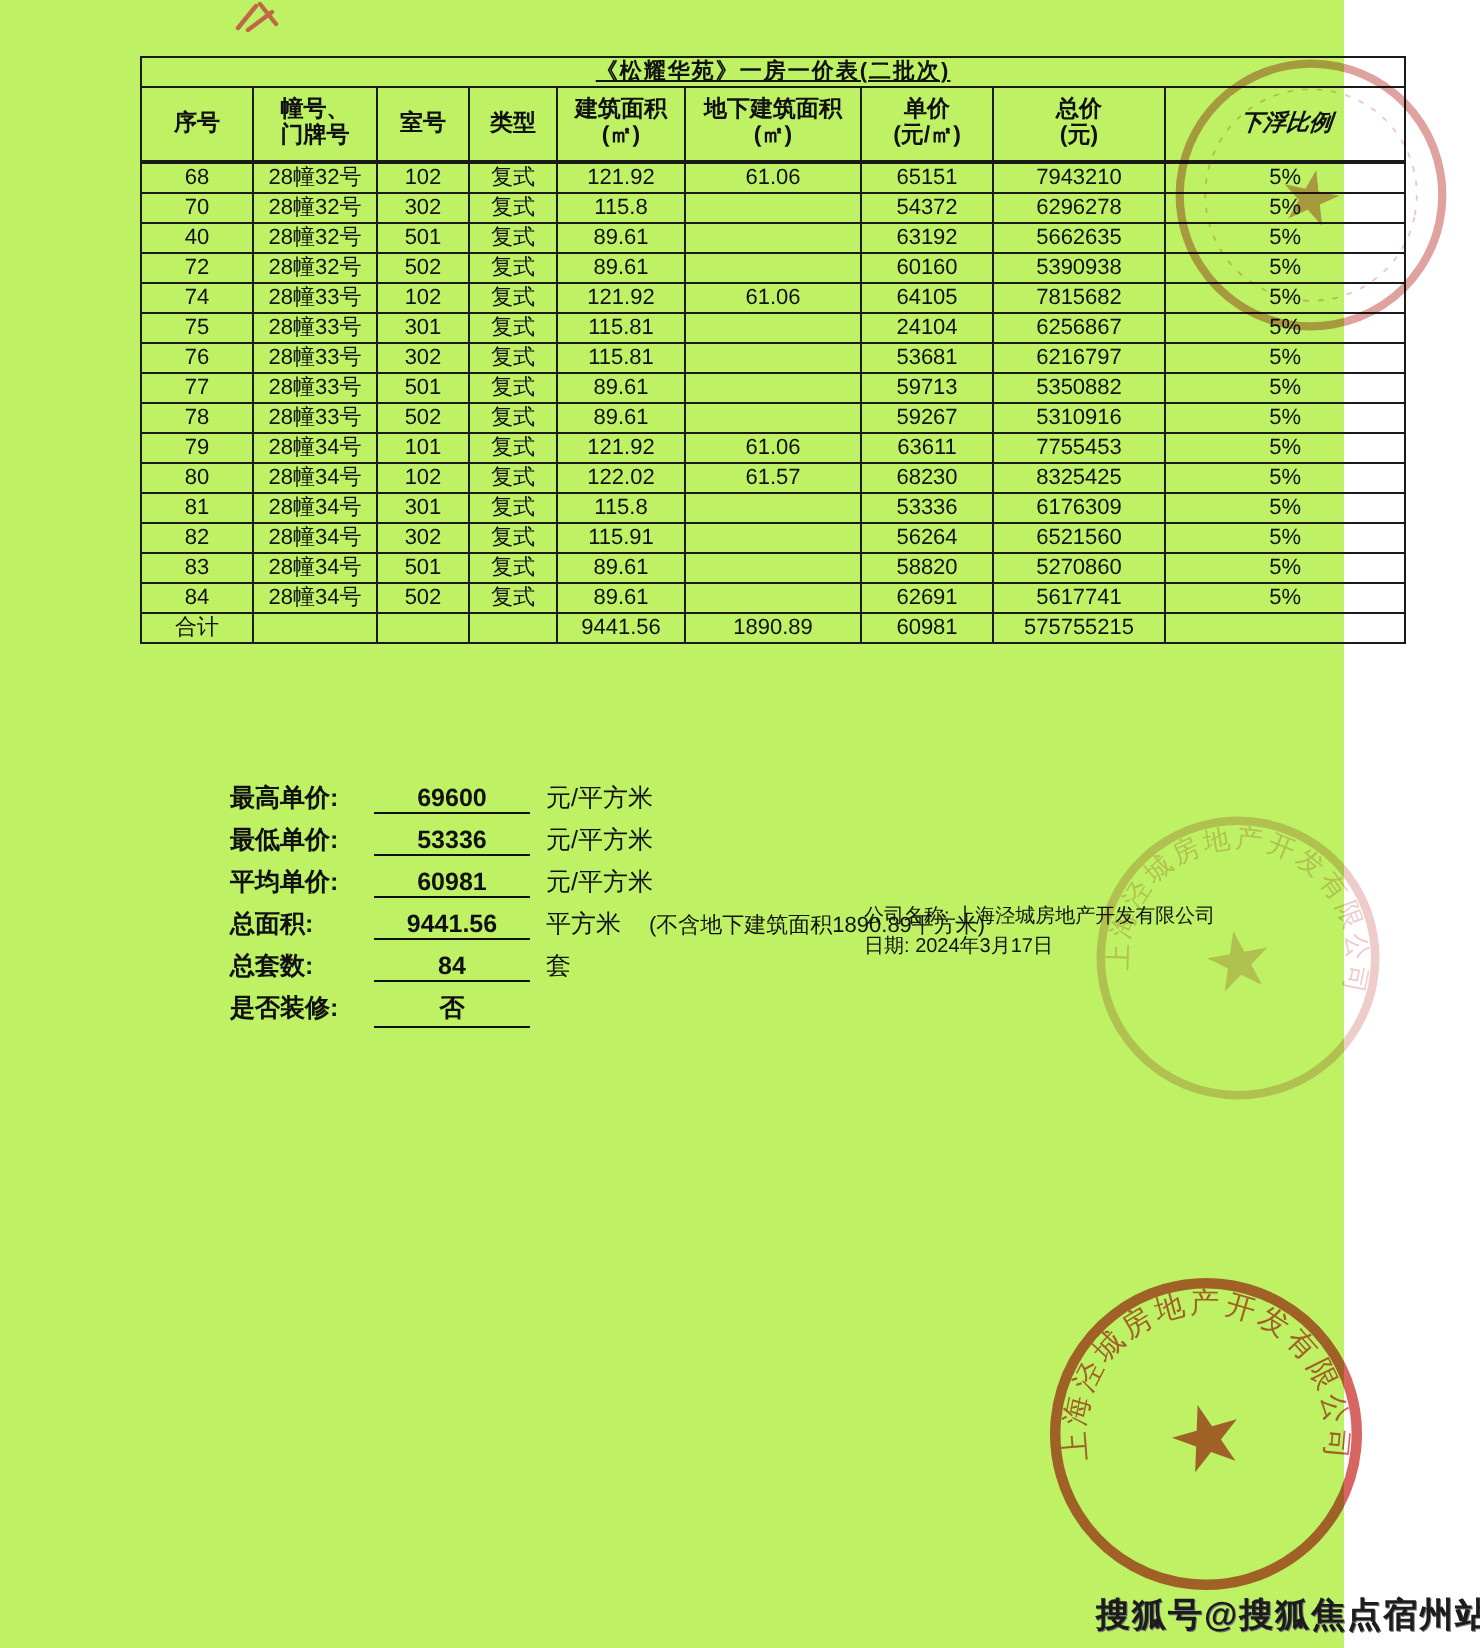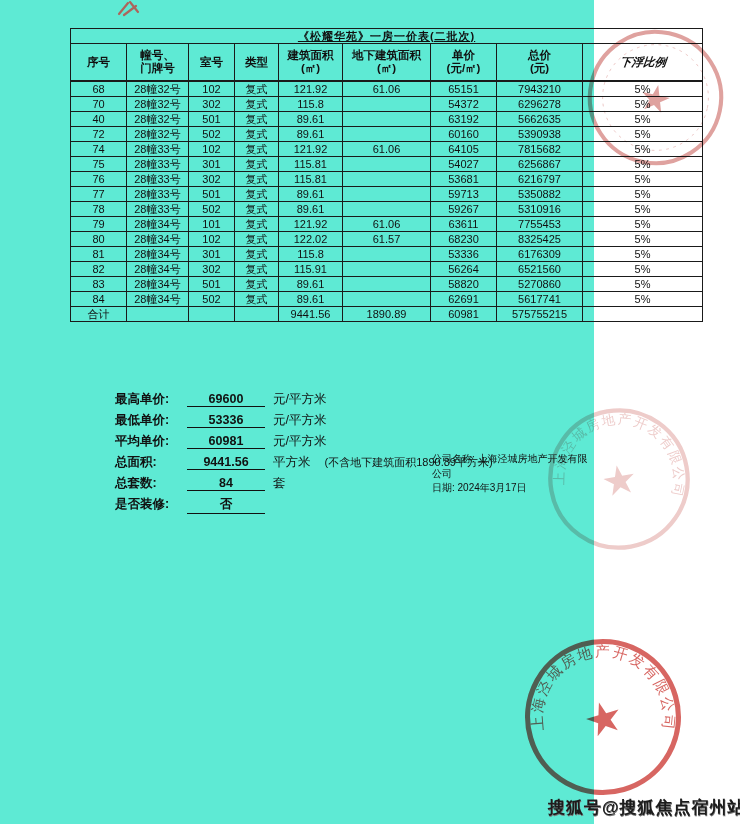--- a/index.html
+++ b/index.html
@@ -7,23 +7,23 @@
     padding: 0;
     width: 740px;
     height: 824px;
     overflow: hidden;
     background: #ffffff;
     font-family: "Liberation Sans", "DejaVu Sans", sans-serif;
     color: #111;
   }
   .sheet {
     position: relative;
-    width: 594px;
+    width: 672px;
     height: 824px;
-    background: #5eead4;
+    background: #bef264;
   }
 
   
   table.price-table {
     position: absolute;
     left: 70px;
     top: 28px;
     width: 632px;
     border-collapse: collapse;
     table-layout: fixed;
@@ -262,21 +262,21 @@
           <td>7815682</td>
           <td>5%</td>
         </tr>
         <tr>
           <td>75</td>
           <td>28幢33号</td>
           <td>301</td>
           <td>复式</td>
           <td>115.81</td>
           <td></td>
-          <td>54027</td>
+          <td>24104</td>
           <td>6256867</td>
           <td>5%</td>
         </tr>
         <tr>
           <td>76</td>
           <td>28幢33号</td>
           <td>302</td>
           <td>复式</td>
           <td>115.81</td>
           <td></td>

